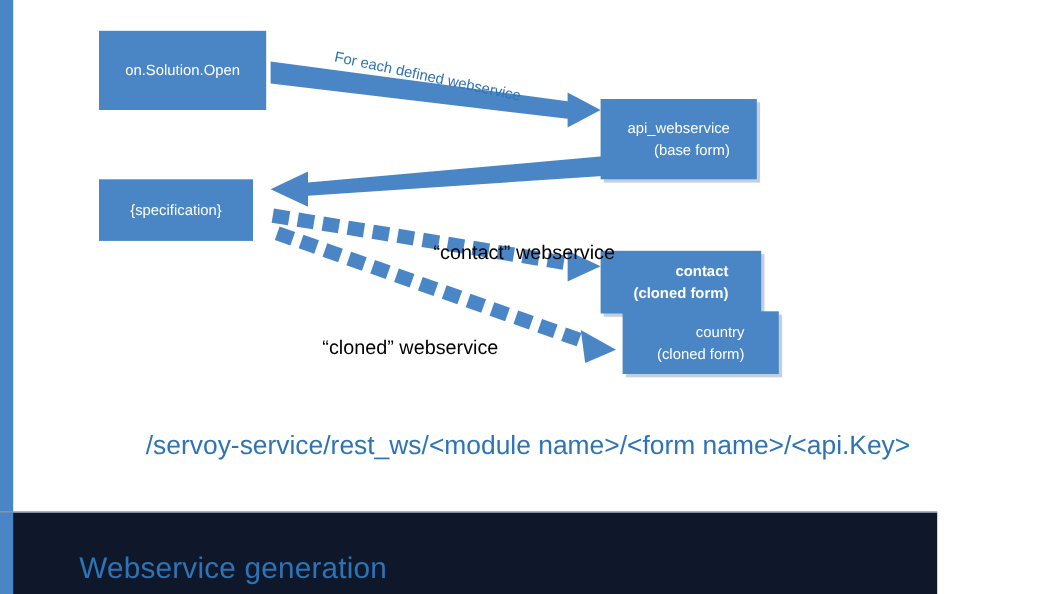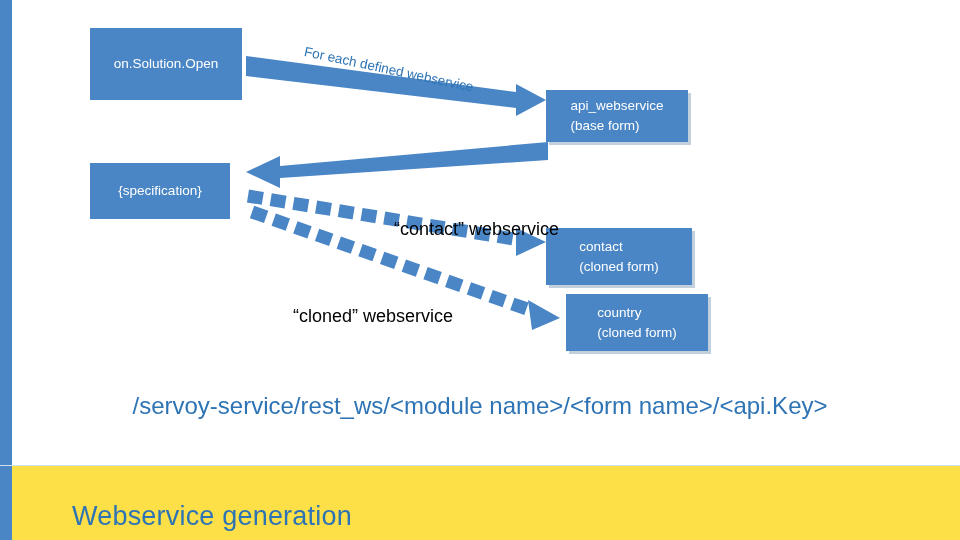--- a/index.html
+++ b/index.html
@@ -11,45 +11,45 @@
   }
   .stage{position:absolute;left:0;top:0;width:960px;height:540px;}
 
   
   .edge-bar{
     position:absolute;left:0;top:0;width:12px;height:540px;
     background:#4a86c5;
   }
   
   .title-band{
-    position:absolute;left:0;bottom:0;width:960px;height:74px;
-    background:#fde047;border-top:1px solid #cfe0ef;margin-top:23px;
+    position:absolute;left:0;bottom:0;width:852px;height:74px;
+    background:#0f172a;border-top:1px solid #cfe0ef;margin-top:23px;
   }
   .title-band-bar{
     position:absolute;left:0;bottom:0;width:12px;height:74px;background:#4a86c5;
   }
   .title-text{
     position:absolute;left:72px;bottom:8px;
     font-size:27px;color:#2e74b5;font-weight:400;letter-spacing:0.2px;
   }
 
   
   .box{
     position:absolute;background:#4a86c5;color:#ffffff;
     display:flex;align-items:center;justify-content:center;
-    text-align:left;font-size:13.5px;line-height:1.45;
+    text-align:right;font-size:13.5px;line-height:1.45;
     box-sizing:border-box;padding:4px 6px;
   }
   .box.shadow{box-shadow:3px 3px 0 rgba(120,150,180,0.45);}
 
   #box-onsolution{left:90px;top:28px;width:152px;height:72px;}
   #box-specification{left:90px;top:163px;width:140px;height:56px;}
-  #box-apiweb{left:546px;top:90px;width:142px;height:52px;}
-  #box-contact{left:546px;top:228px;width:146px;height:57px;}
-  #box-country{left:566px;top:294px;width:142px;height:57px;}
+  #box-apiweb{left:546px;top:90px;width:142px;height:73px;}
+  #box-contact{left:546px;top:228px;width:146px;height:57px;font-weight:bold;}
+  #box-country{left:566px;top:283px;width:142px;height:57px;}
 
   
   .method-list{
     position:absolute;left:692px;top:88px;
     font-size:12.5px;color:#2e74b5;line-height:19.5px;
   }
 
   
   .rot-label{
     position:absolute;left:306px;top:44px;

